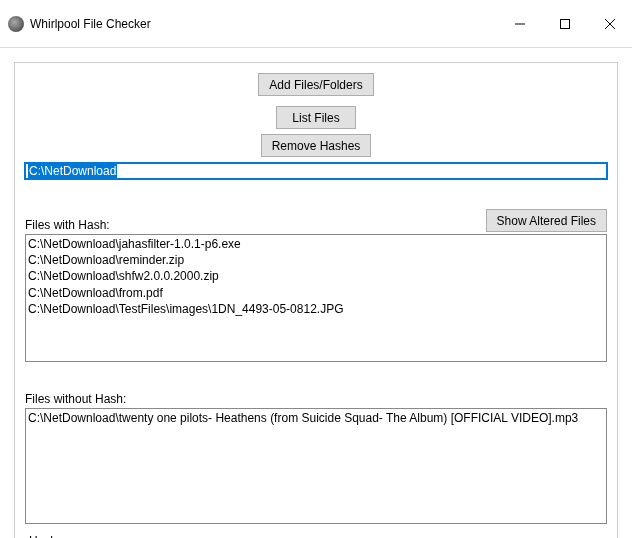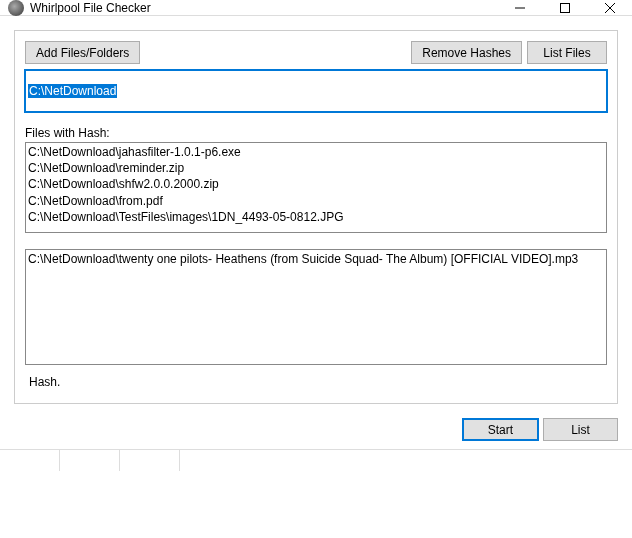--- a/index.html
+++ b/index.html
@@ -9,21 +9,21 @@
     }
     body {
       font-family: 'Segoe UI', Tahoma, sans-serif;
       font-size: 12px;
       background: #fff;
       width: 632px;
       height: 538px;
       overflow: hidden;
     }
     .titlebar {
-      height: 16px;
+      height: 48px;
       border-bottom: 1px solid #ddd;
       display: flex;
       align-items: center;
       padding-left: 8px;
     }
     .titlebar-icon {
       width: 16px;
       height: 16px;
       border-radius: 50%;
       background: radial-gradient(circle at 40% 40%, #aaa, #333);
@@ -52,20 +52,21 @@
     }
     .panel {
       border: 1px solid #ccc;
       padding: 10px 10px 10px 10px;
       margin-bottom: 6px;
     }
     .row {
       display: flex;
       gap: 5px;
       align-items: center;
+      flex-direction: column;
     }
     .btn {
       background: #e1e1e1;
       border: 1px solid #adadad;
       padding: 3px 10px;
       font-size: 12px;
       font-family: inherit;
       cursor: pointer;
       min-height: 23px;
     }
@@ -76,46 +77,47 @@
     .btn.wide {
       min-width: 105px;
     }
     .spacer {
       flex: 1;
     }
     .path-input {
       margin-top: 6px;
       border: 1px solid #0078d7;
       outline: 1px solid #0078d7;
-      padding: 13px 2px;
+      padding: 0 2px;
       width: 100%;
     }
     .path-sel {
       background: #0078d7;
       color: #fff;
       padding: 0 1px;
     }
     .section-header {
       display: flex;
       align-items: flex-end;
       margin-bottom: 2px;
+      margin-top: 16px;
     }
     .section-label {
       flex: 1;
     }
     .listbox {
       border: 1px solid #888;
       background: #fff;
       overflow-y: scroll;
       padding: 1px 2px;
       line-height: 1.35;
       font-size: 12px;
     }
     .listbox.hash {
-      height: 91px;
+      height: 128px;
     }
     .listbox.nohash {
       height: 116px;
     }
     .listbox::-webkit-scrollbar {
       width: 17px;
     }
     .listbox::-webkit-scrollbar-track {
       background: #f0f0f0;
     }
@@ -168,44 +170,46 @@
     </div>
   </div>
 </div>
 
 <div class="content">
   <div class="panel">
 
     <div class="row">
       <button class="btn">Add Files/Folders</button>
       <div class="spacer"></div>
+      <button class="btn" style="min-width:80px">List Files</button>
       <button class="btn wide">Remove Hashes</button>
-      <button class="btn" style="min-width:80px">List Files</button>
     </div>
 
     <div class="path-input">
       <span class="path-sel">C:\NetDownload</span>
     </div>
 
     <div style="height:14px"></div>
 
     <div class="section-header">
       <div class="section-label">Files with Hash:</div>
+      <button class="btn wide">Show Altered Files</button>
     </div>
     <div class="listbox hash" id="withHashList">
         <div>C:\NetDownload\jahasfilter-1.0.1-p6.exe</div>
         <div>C:\NetDownload\reminder.zip</div>
         <div>C:\NetDownload\shfw2.0.0.2000.zip</div>
         <div>C:\NetDownload\from.pdf</div>
         <div>C:\NetDownload\TestFiles\images\1DN_4493-05-0812.JPG</div>
       </div>
 
     <div style="height:14px"></div>
 
     <div class="section-header">
+      <div class="section-label">Files without Hash:</div>
     </div>
     <div class="listbox nohash" id="withoutHashList">
         <div>C:\NetDownload\twenty one pilots- Heathens (from Suicide Squad- The Album) [OFFICIAL VIDEO].mp3</div>
       </div>
 
     <div class="status">Hash.</div>
   </div>
 </div>
 
 <div class="bottom-row">

